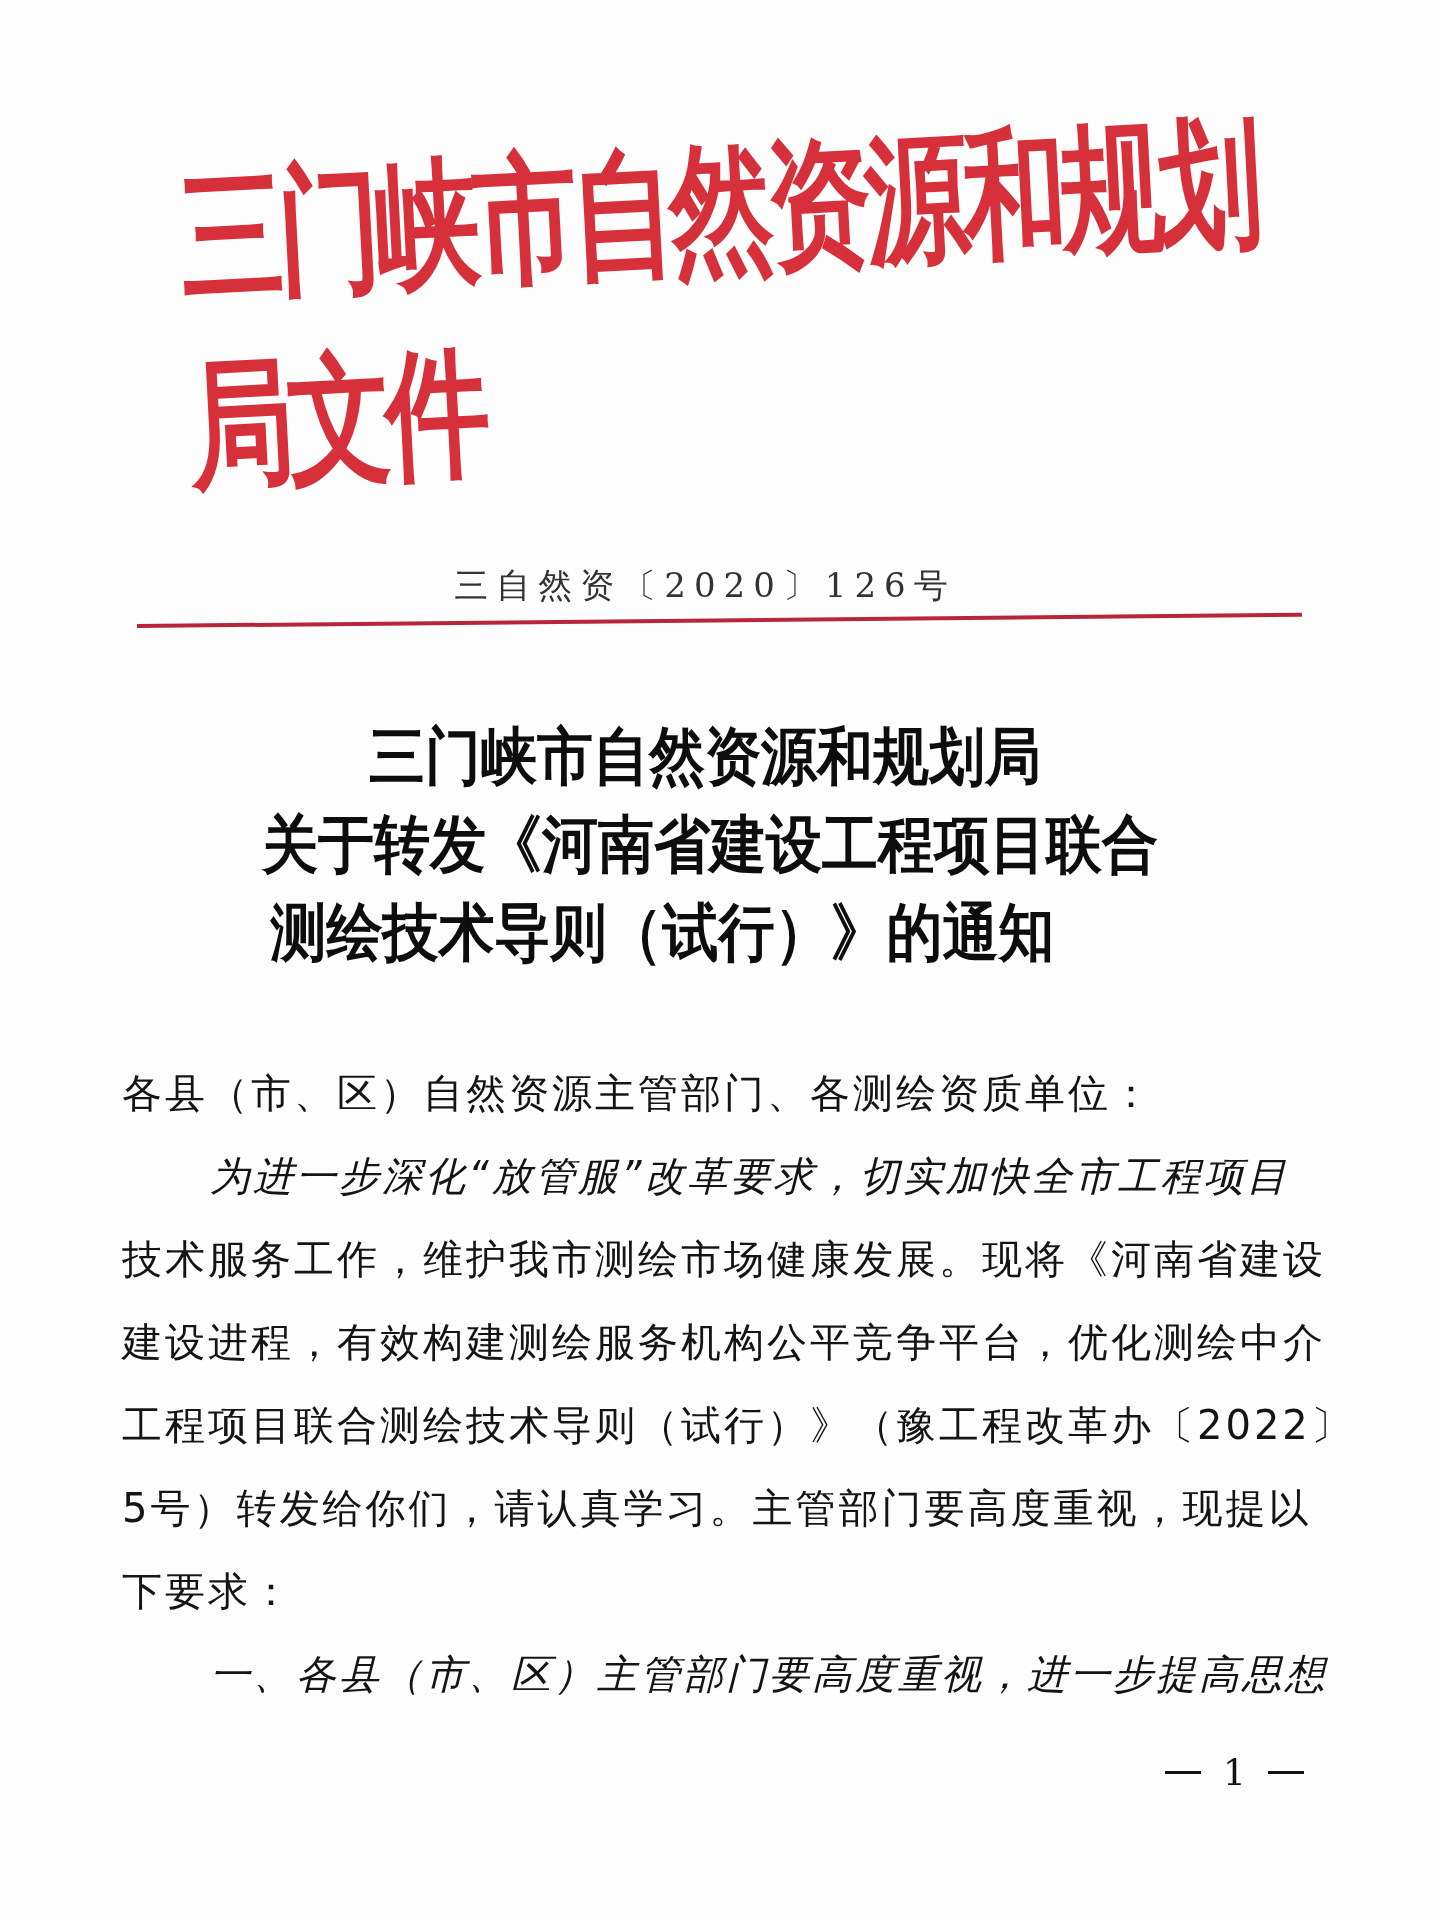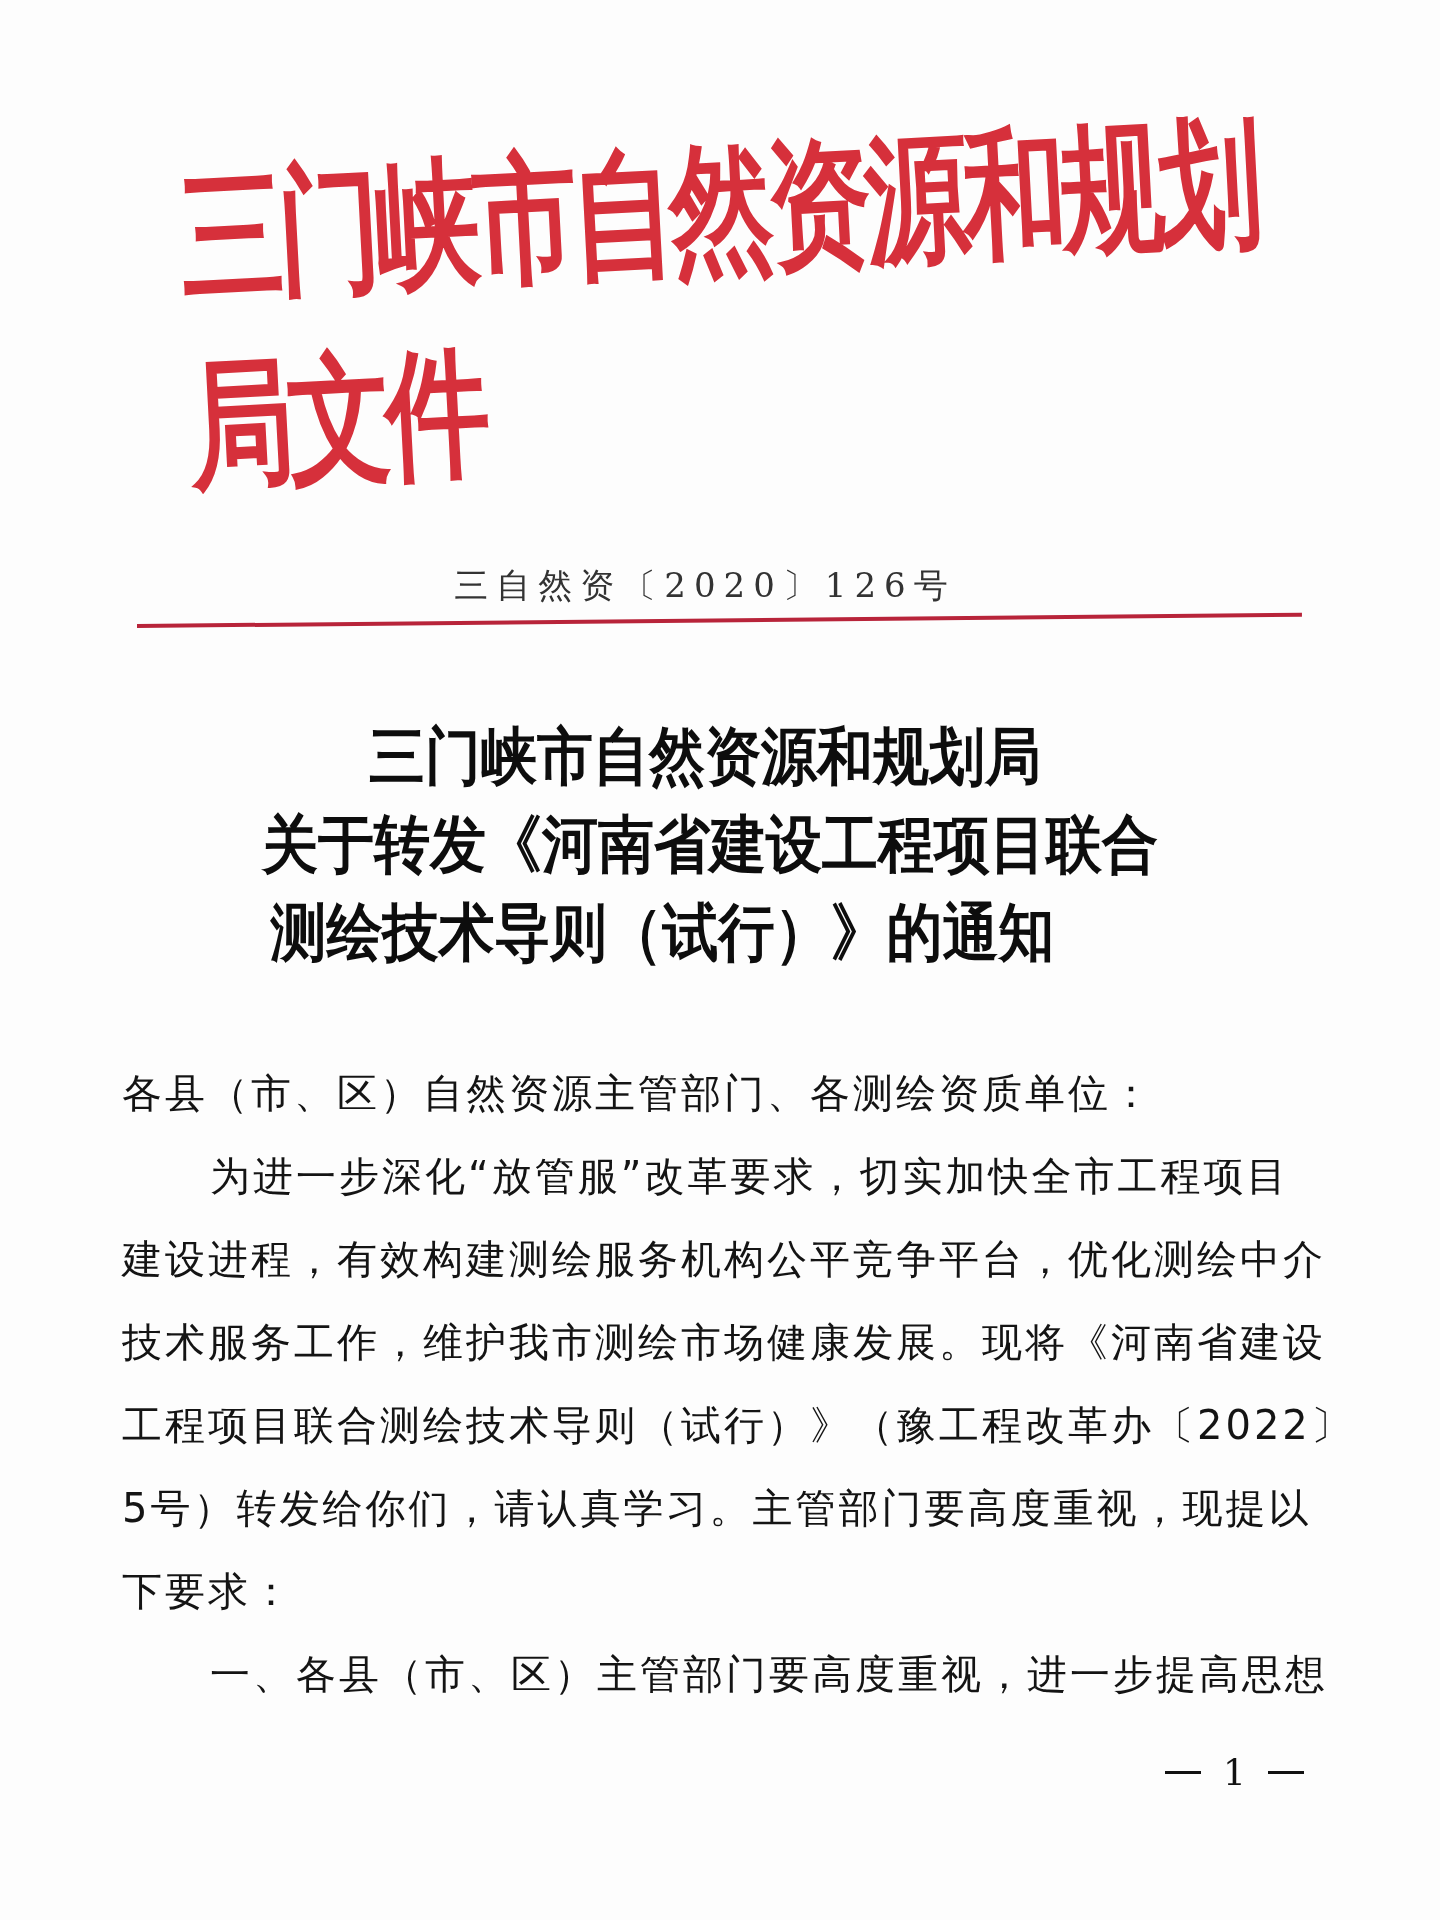--- a/index.html
+++ b/index.html
@@ -90,20 +90,21 @@
       line-height: 79px;
       color: #141414;
       letter-spacing: 3px;
     }
     .body-text p {
       margin: 4px;
       white-space: nowrap;
     }
     .body-text .indent {
       padding-left: 88px;
+      font-style: italic;
     }
     .page-number {
       position: absolute;
       left: 1165px;
       top: 1752px;
       font-family: "DejaVu Serif", "Liberation Serif", serif;
       font-size: 36px;
       color: #111111;
       display: flex;
       align-items: center;
@@ -131,22 +132,22 @@
 
   <div class="title-block">
     <span class="title-line l1">三门峡市自然资源和规划局</span>
     <span class="title-line l2">关于转发《河南省建设工程项目联合</span>
     <span class="title-line l3">测绘技术导则（试行）》的通知</span>
   </div>
 
   <div class="body-text">
     <p>各县（市、区）自然资源主管部门、各测绘资质单位：</p>
     <p class="indent">为进一步深化“放管服”改革要求，切实加快全市工程项目</p>
+    <p>技术服务工作，维护我市测绘市场健康发展。现将《河南省建设</p>
     <p>建设进程，有效构建测绘服务机构公平竞争平台，优化测绘中介</p>
-    <p>技术服务工作，维护我市测绘市场健康发展。现将《河南省建设</p>
     <p>工程项目联合测绘技术导则（试行）》（豫工程改革办〔2022〕</p>
     <p>5号）转发给你们，请认真学习。主管部门要高度重视，现提以</p>
     <p>下要求：</p>
     <p class="indent">一、各县（市、区）主管部门要高度重视，进一步提高思想</p>
   </div>
 
   <div class="page-number">
     <span class="dash"></span>
     <span>1</span>
     <span class="dash"></span>

